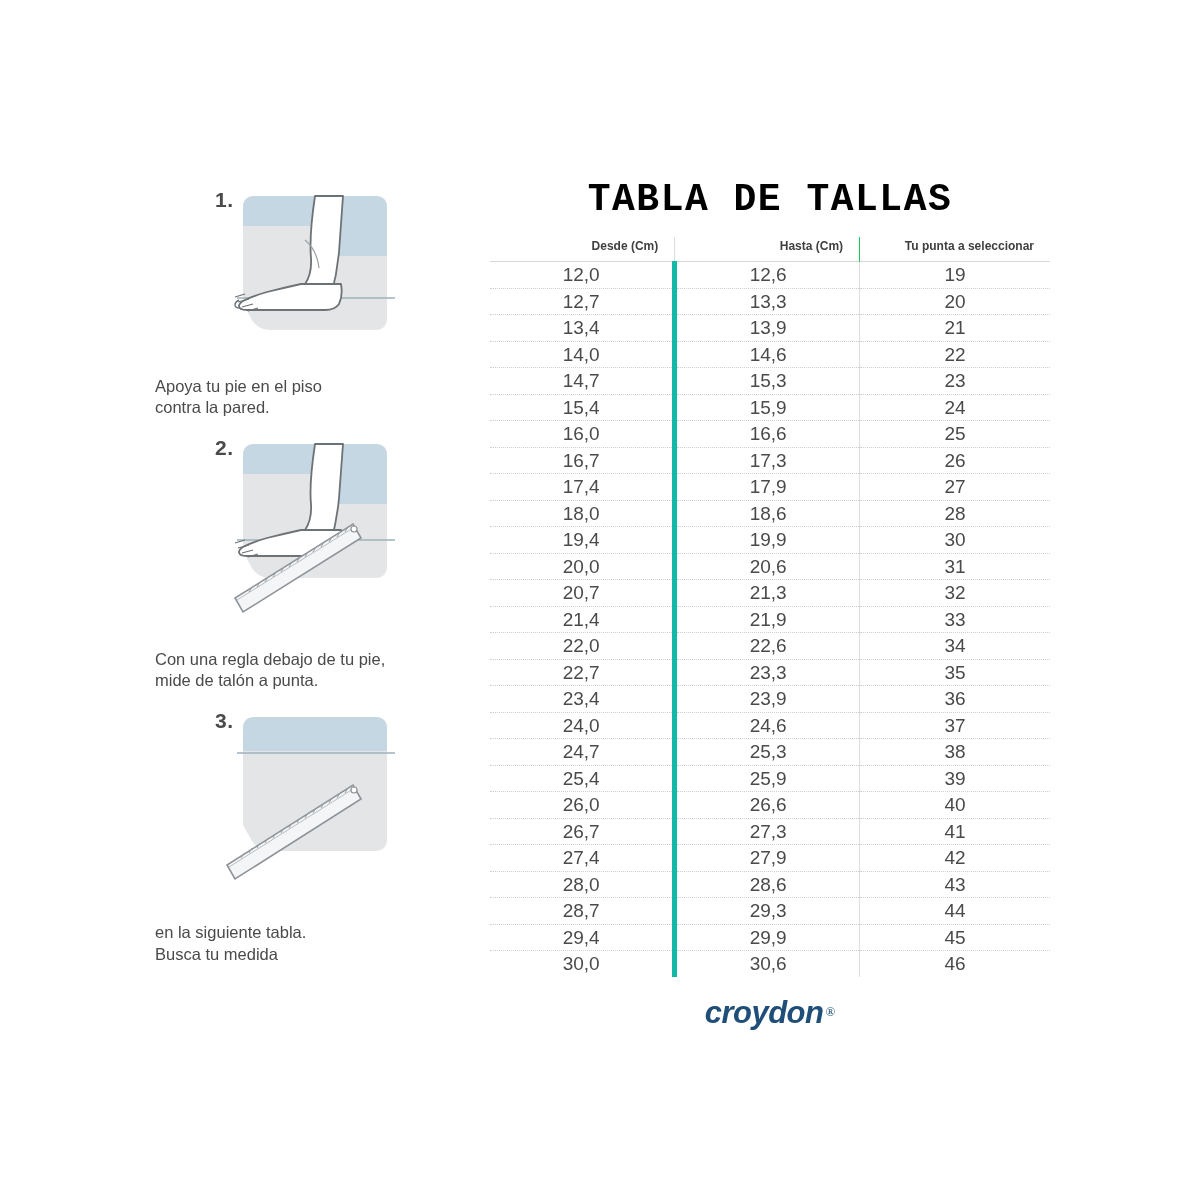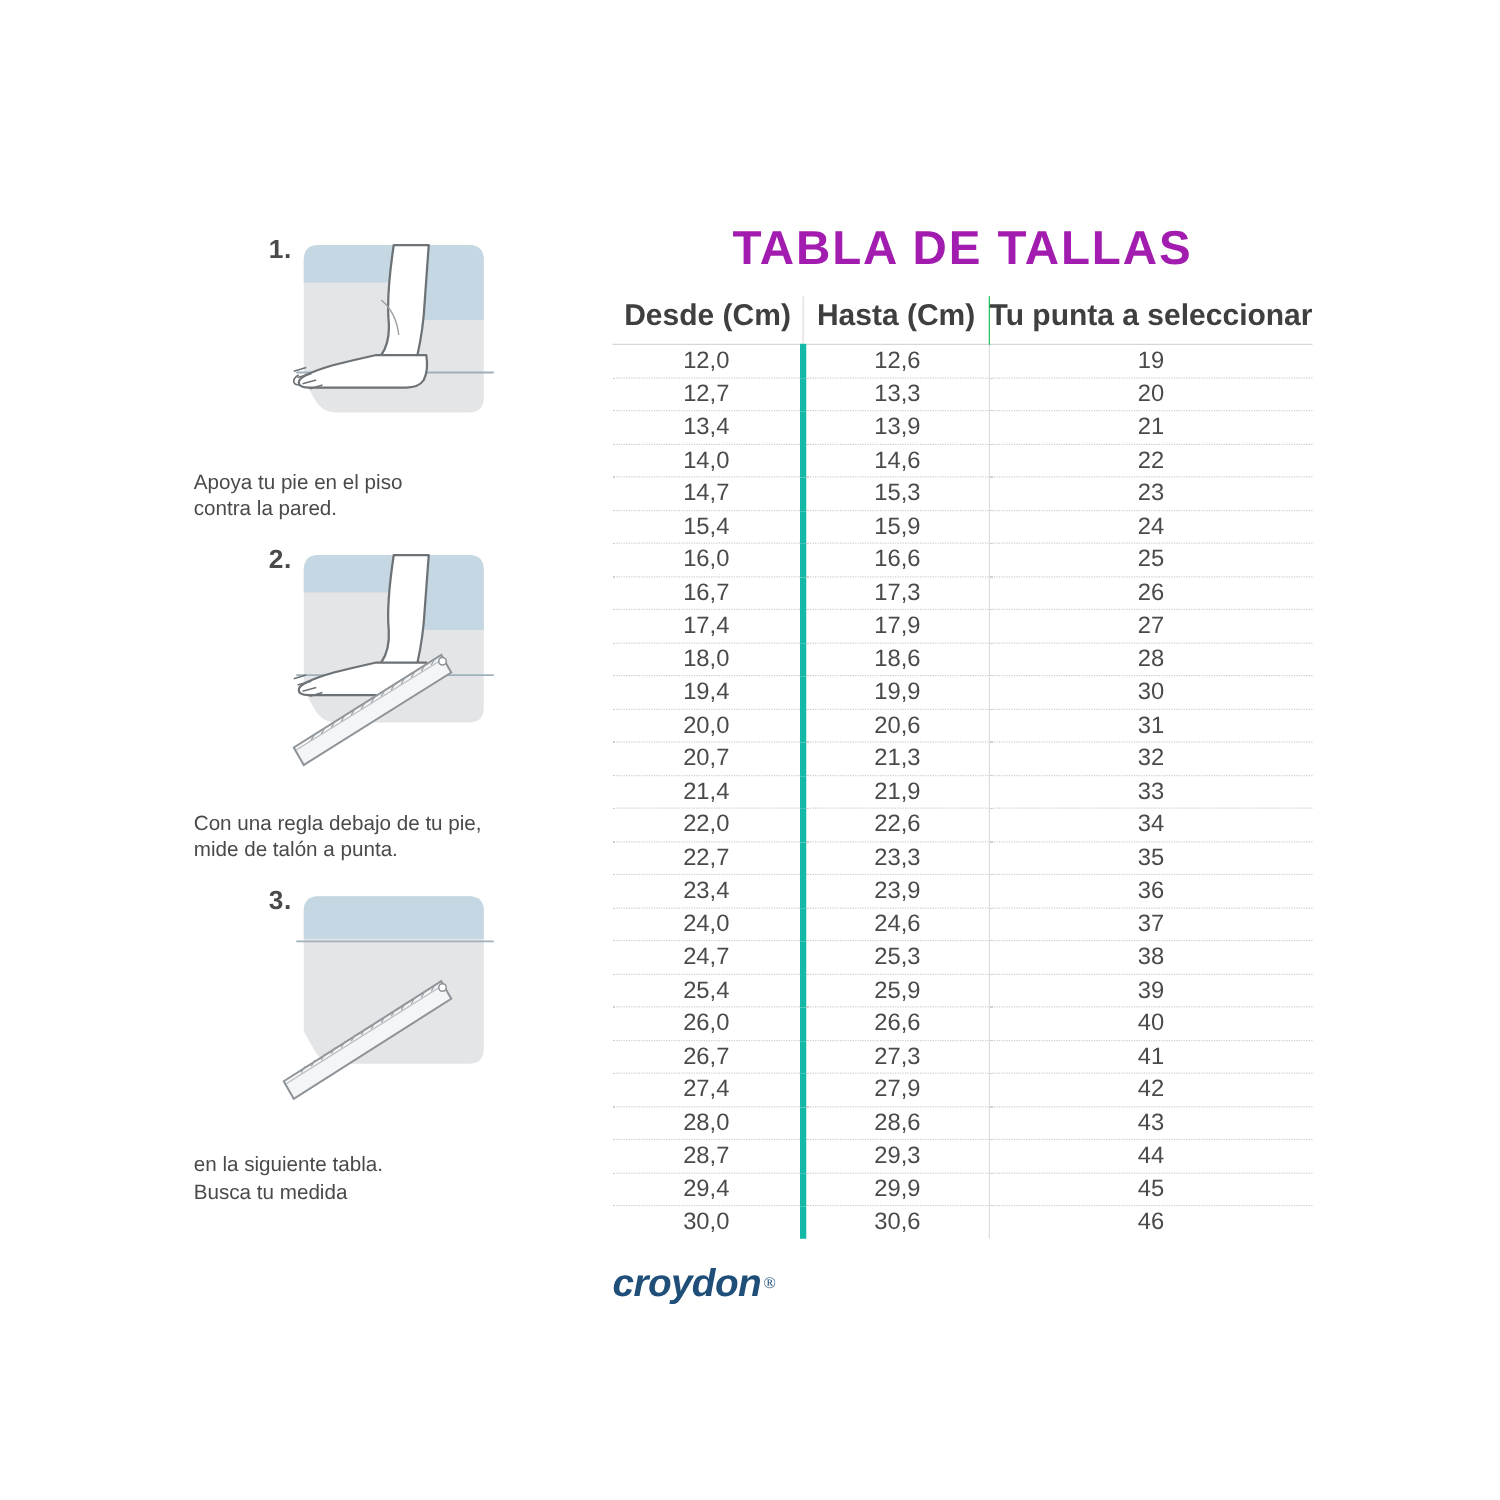--- a/index.html
+++ b/index.html
@@ -65,36 +65,36 @@
     position: absolute;
     left: 490px;
     top: 178px;
     width: 560px;
   }
   .table-title {
     text-align: center;
     font-size: 38px;
     font-weight: bold;
     letter-spacing: 1.5px;
-    color: #a21caf;
+    color: #000000;
     margin: 0 0 16px 0;
-    font-family: Liberation Sans, sans-serif;
+    font-family: Liberation Mono, monospace;
   }
   table.sizes {
     width: 100%;
     border-collapse: collapse;
     font-size: 19px;
     color: #4a4a4a;
   }
   table.sizes th {
-    font-size: 24px;
+    font-size: 12px;
     font-weight: bold;
-    padding: 2px 0 8px 0;
+    padding: 2px 16px 8px 0;
     color: #3f3f3f;
-    text-align: center;
+    text-align: right;
     white-space: nowrap;
   }
   table.sizes thead tr {
     border-bottom: 1px solid #d6d6d6;
   }
   table.sizes td {
     text-align: center;
     padding: 0;
     height: 25.5px;
     line-height: 25.5px;
@@ -104,20 +104,21 @@
     white-space: nowrap;
   }
   table.sizes td.col1 { width: 33%; border-right: 5px solid #14b8a6; }
   table.sizes td.col2 { width: 33%; border-right: 1px solid #dedede; }
   table.sizes td.col3 { width: 34%; }
   table.sizes th.col1 { border-right: 1px solid #dedede; }
   table.sizes th.col2 { border-right: 1px solid #22c55e; }
   table.sizes tbody tr:last-child td { border-bottom: none; }
 
   .brand {
+    text-align: center;
     margin-top: 18px;
     font-family: "Liberation Serif", serif;
   }
   .brand-name {
     display: inline-block;
     font-family: "Liberation Sans", sans-serif;
     font-size: 31px;
     font-weight: bold;
     font-style: italic;
     color: #1f4e79;

